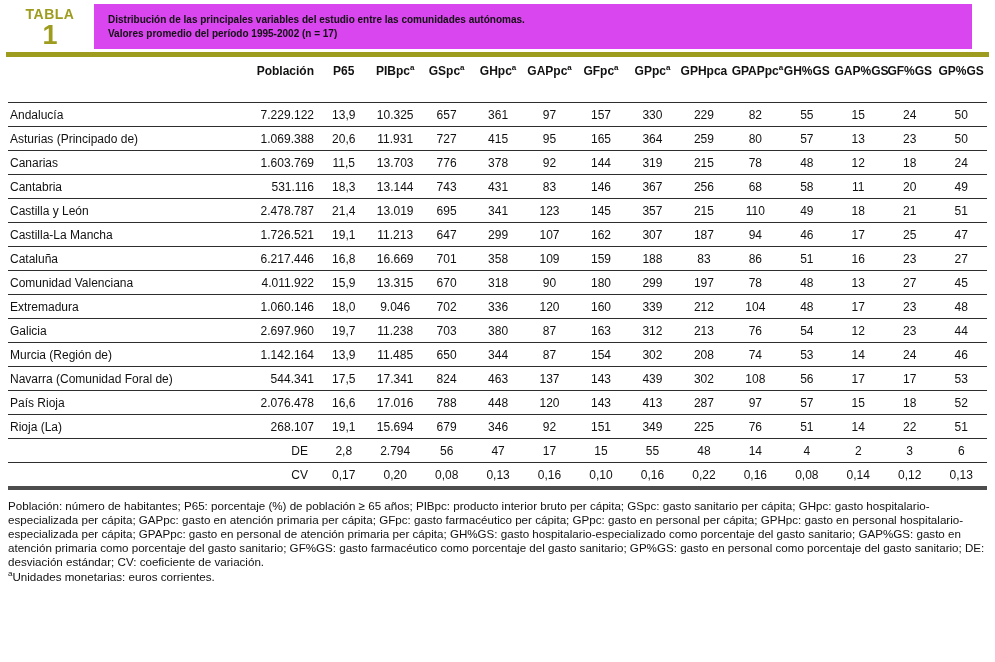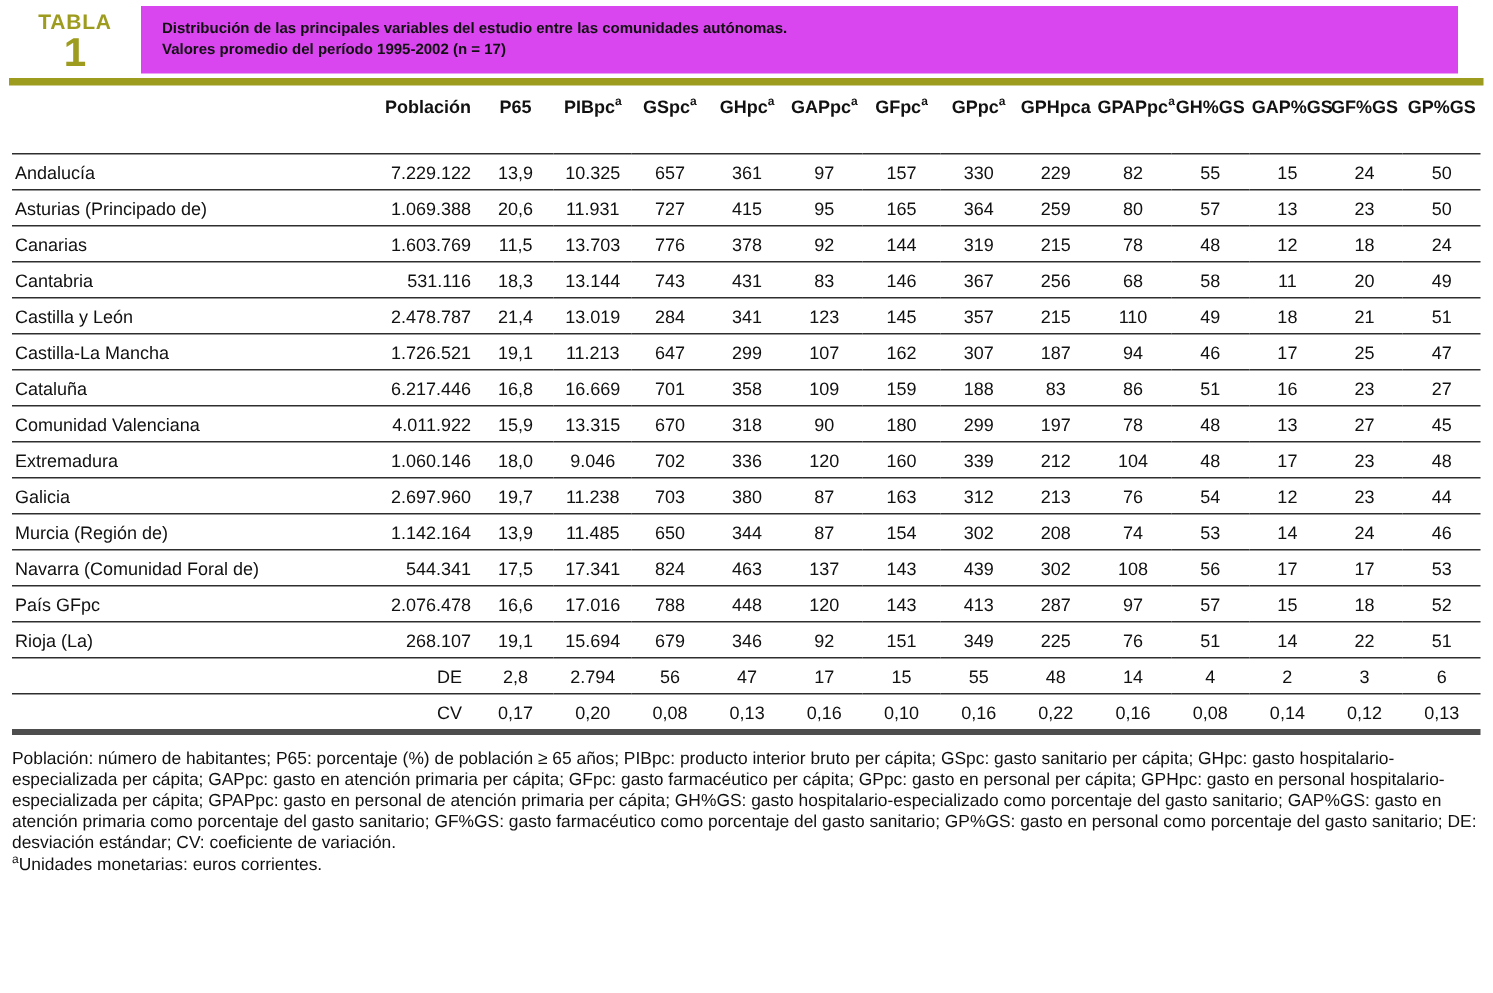--- a/index.html
+++ b/index.html
@@ -153,21 +153,21 @@
         <td>58</td>
         <td>11</td>
         <td>20</td>
         <td>49</td>
       </tr>
       <tr>
         <td class="region">Castilla y León</td>
         <td class="pob">2.478.787</td>
         <td>21,4</td>
         <td>13.019</td>
-        <td>284</td>
+        <td>695</td>
         <td>341</td>
         <td>123</td>
         <td>145</td>
         <td>357</td>
         <td>215</td>
         <td>110</td>
         <td>49</td>
         <td>18</td>
         <td>21</td>
         <td>51</td>
@@ -285,21 +285,21 @@
         <td>143</td>
         <td>439</td>
         <td>302</td>
         <td>108</td>
         <td>56</td>
         <td>17</td>
         <td>17</td>
         <td>53</td>
       </tr>
       <tr>
-        <td class="region">País GFpc</td>
+        <td class="region">País Rioja</td>
         <td class="pob">2.076.478</td>
         <td>16,6</td>
         <td>17.016</td>
         <td>788</td>
         <td>448</td>
         <td>120</td>
         <td>143</td>
         <td>413</td>
         <td>287</td>
         <td>97</td>

